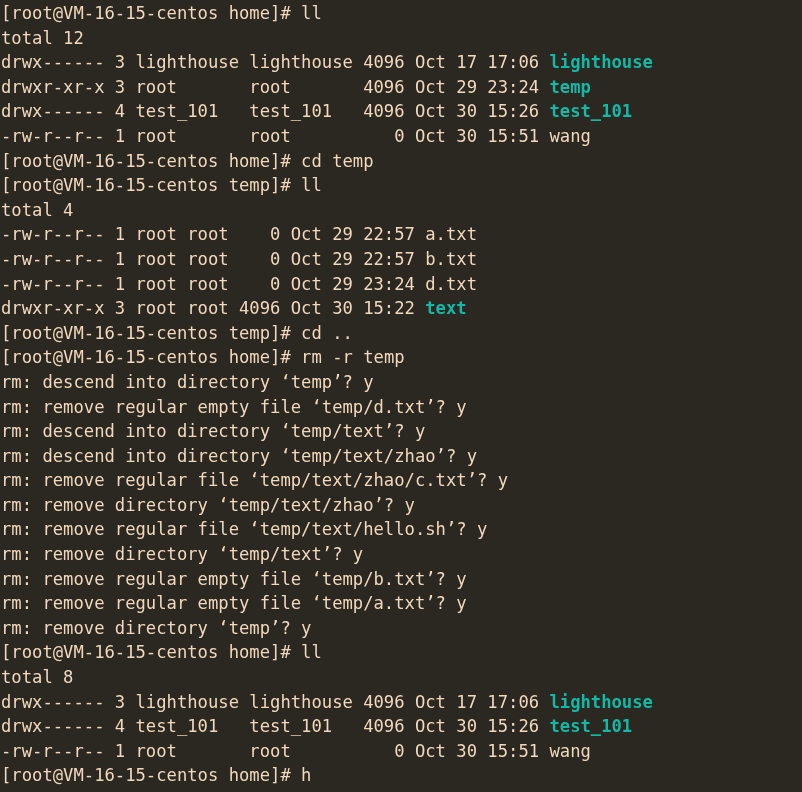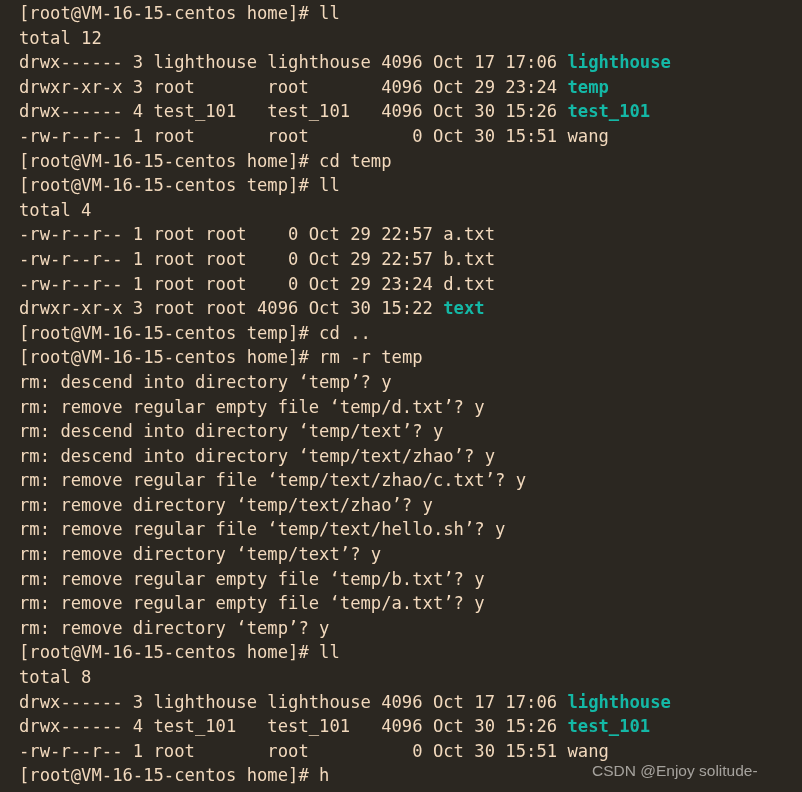--- a/index.html
+++ b/index.html
@@ -15,21 +15,21 @@
     overflow: hidden;
     font-family: "DejaVu Sans Mono", "Liberation Mono", monospace;
     font-size: 17.2px;
     line-height: 24.6px;
     letter-spacing: 0px;
     color: #f2d9bd;
     -webkit-font-smoothing: antialiased;
   }
   #screen {
     position: absolute;
-    left: 19px;
+    left: 1px;
     top: 1px;
     white-space: pre;
   }
   .line {
     height: 24.6px;
     white-space: pre;
   }
   .dir {
     color: #14b8a6;
     font-weight: bold;
@@ -48,14 +48,13 @@
     line-height: 18px;
     white-space: pre;
     pointer-events: none;
   }
 </style>
 </head>
 <body>
 
 <div id="terminal">
   <div id="screen"><div class="line"><span class="plain">[root@VM-16-15-centos home]# </span><span class="plain">ll</span></div><div class="line"><span class="plain">total 12</span></div><div class="line"><span class="plain">drwx------ 3 lighthouse lighthouse 4096 Oct 17 17:06 </span><span class="dir">lighthouse</span></div><div class="line"><span class="plain">drwxr-xr-x 3 root       root       4096 Oct 29 23:24 </span><span class="dir">temp</span></div><div class="line"><span class="plain">drwx------ 4 test_101   test_101   4096 Oct 30 15:26 </span><span class="dir">test_101</span></div><div class="line"><span class="plain">-rw-r--r-- 1 root       root          0 Oct 30 15:51 </span><span class="plain">wang</span></div><div class="line"><span class="plain">[root@VM-16-15-centos home]# </span><span class="plain">cd temp</span></div><div class="line"><span class="plain">[root@VM-16-15-centos temp]# </span><span class="plain">ll</span></div><div class="line"><span class="plain">total 4</span></div><div class="line"><span class="plain">-rw-r--r-- 1 root root    0 Oct 29 22:57 </span><span class="plain">a.txt</span></div><div class="line"><span class="plain">-rw-r--r-- 1 root root    0 Oct 29 22:57 </span><span class="plain">b.txt</span></div><div class="line"><span class="plain">-rw-r--r-- 1 root root    0 Oct 29 23:24 </span><span class="plain">d.txt</span></div><div class="line"><span class="plain">drwxr-xr-x 3 root root 4096 Oct 30 15:22 </span><span class="dir">text</span></div><div class="line"><span class="plain">[root@VM-16-15-centos temp]# </span><span class="plain">cd ..</span></div><div class="line"><span class="plain">[root@VM-16-15-centos home]# </span><span class="plain">rm -r temp</span></div><div class="line"><span class="plain">rm: descend into directory ‘temp’? y</span></div><div class="line"><span class="plain">rm: remove regular empty file ‘temp/d.txt’? y</span></div><div class="line"><span class="plain">rm: descend into directory ‘temp/text’? y</span></div><div class="line"><span class="plain">rm: descend into directory ‘temp/text/zhao’? y</span></div><div class="line"><span class="plain">rm: remove regular file ‘temp/text/zhao/c.txt’? y</span></div><div class="line"><span class="plain">rm: remove directory ‘temp/text/zhao’? y</span></div><div class="line"><span class="plain">rm: remove regular file ‘temp/text/hello.sh’? y</span></div><div class="line"><span class="plain">rm: remove directory ‘temp/text’? y</span></div><div class="line"><span class="plain">rm: remove regular empty file ‘temp/b.txt’? y</span></div><div class="line"><span class="plain">rm: remove regular empty file ‘temp/a.txt’? y</span></div><div class="line"><span class="plain">rm: remove directory ‘temp’? y</span></div><div class="line"><span class="plain">[root@VM-16-15-centos home]# </span><span class="plain">ll</span></div><div class="line"><span class="plain">total 8</span></div><div class="line"><span class="plain">drwx------ 3 lighthouse lighthouse 4096 Oct 17 17:06 </span><span class="dir">lighthouse</span></div><div class="line"><span class="plain">drwx------ 4 test_101   test_101   4096 Oct 30 15:26 </span><span class="dir">test_101</span></div><div class="line"><span class="plain">-rw-r--r-- 1 root       root          0 Oct 30 15:51 </span><span class="plain">wang</span></div><div class="line"><span class="plain">[root@VM-16-15-centos home]# </span><span class="plain">h</span></div></div>
-  <div id="watermark">CSDN @Enjoy solitude-</div>
 </div>
 
 </body></html>

